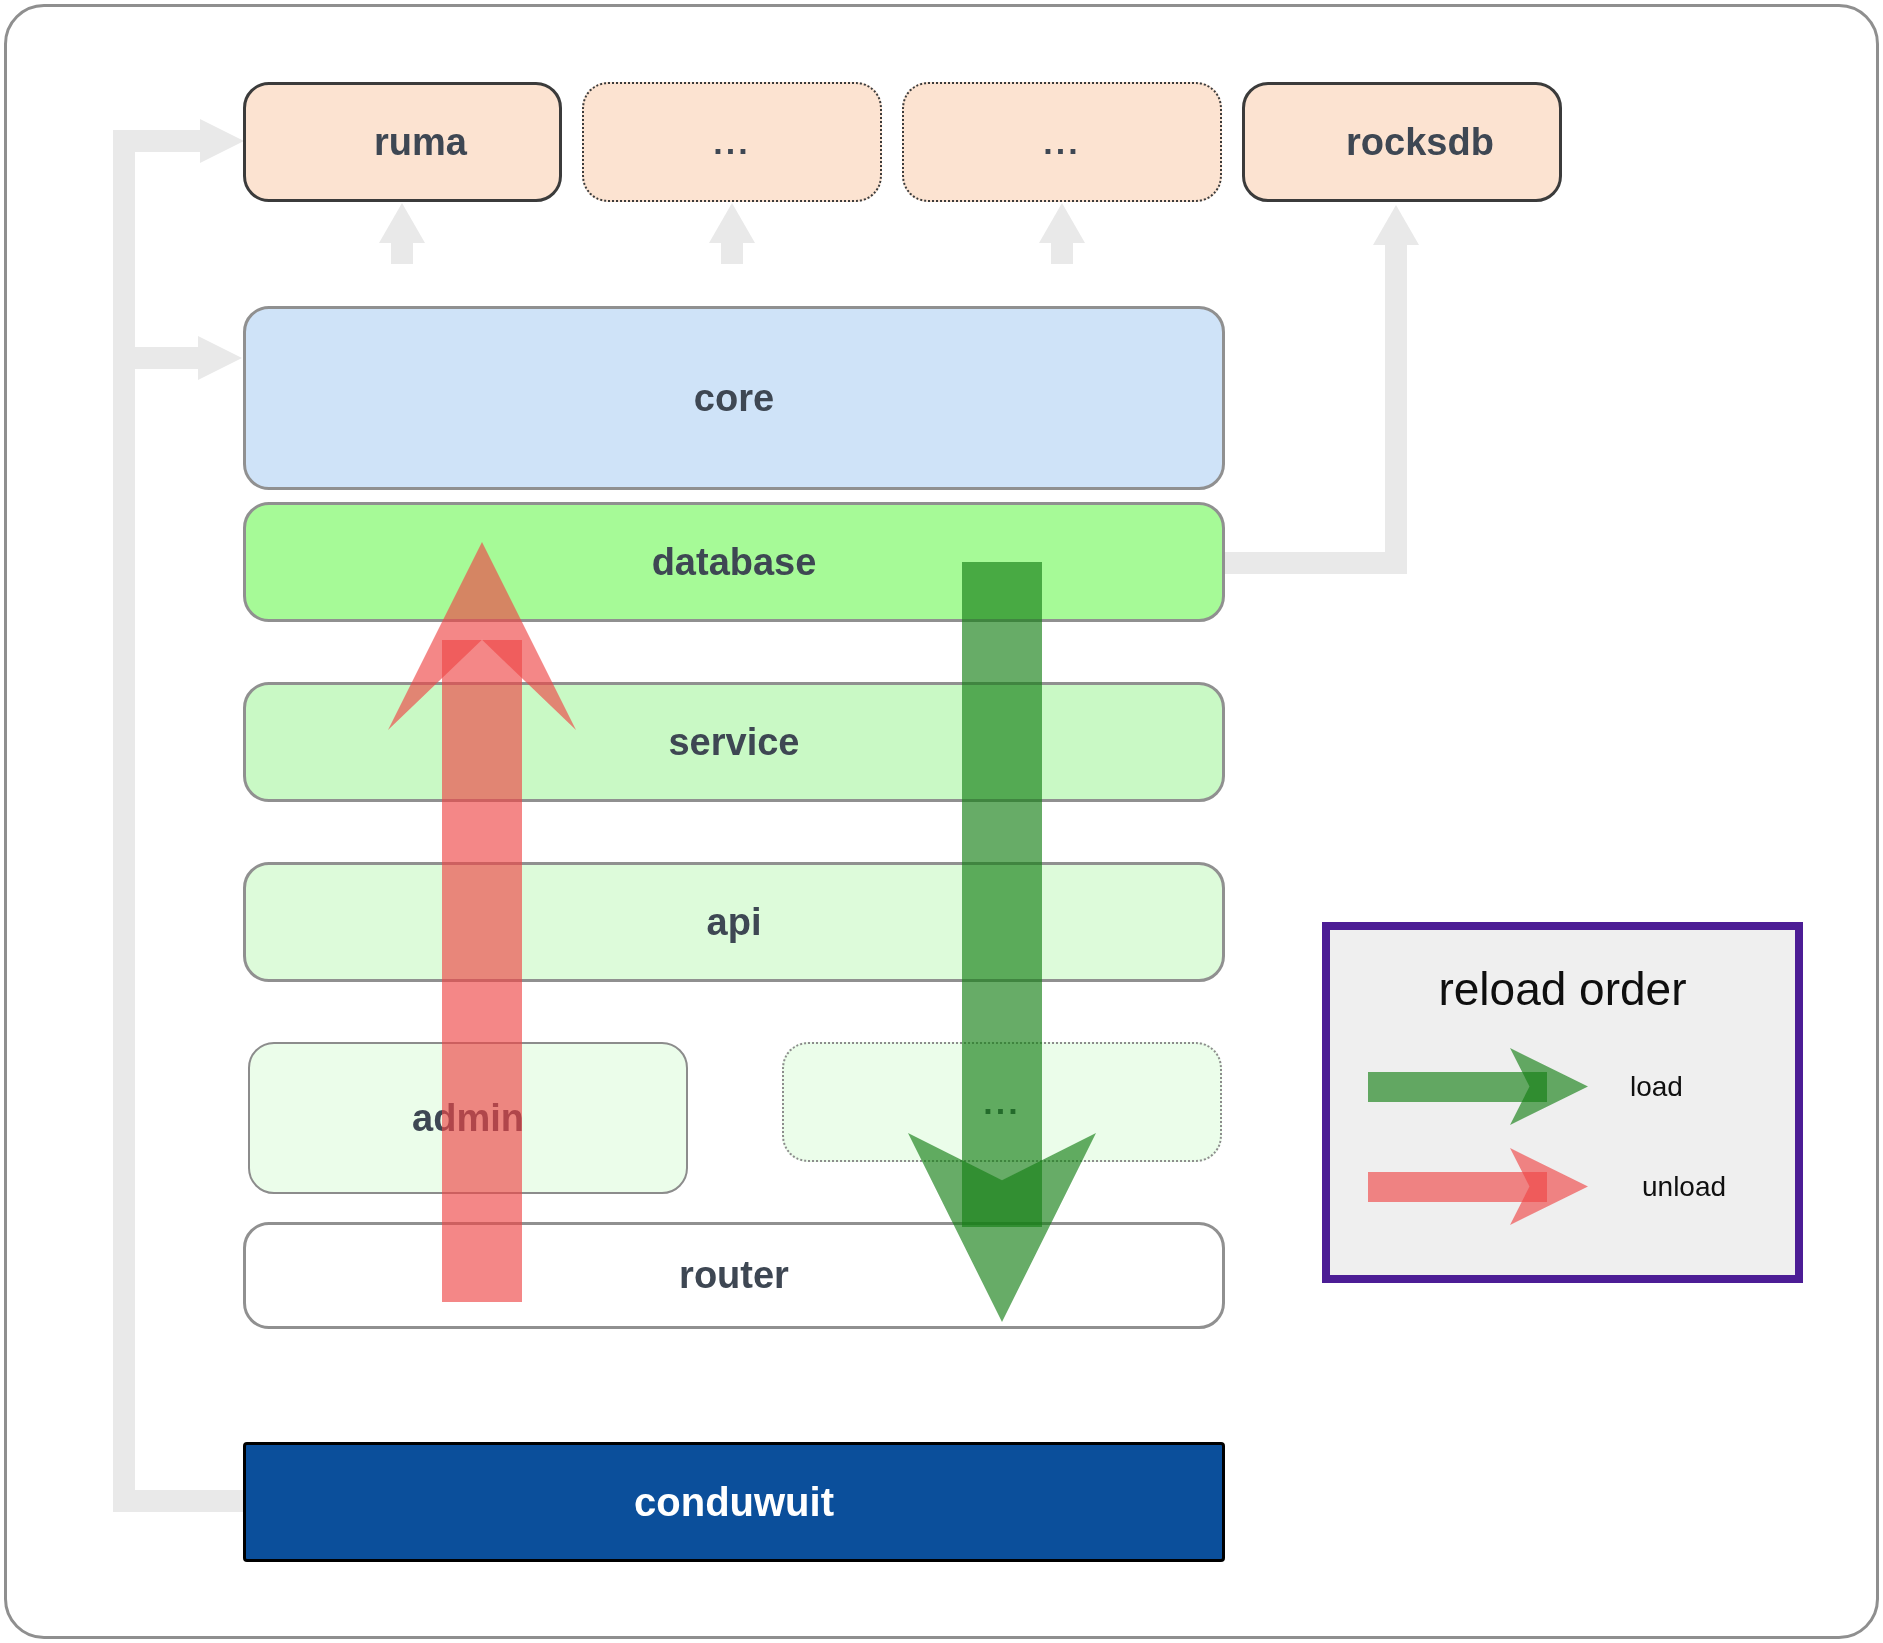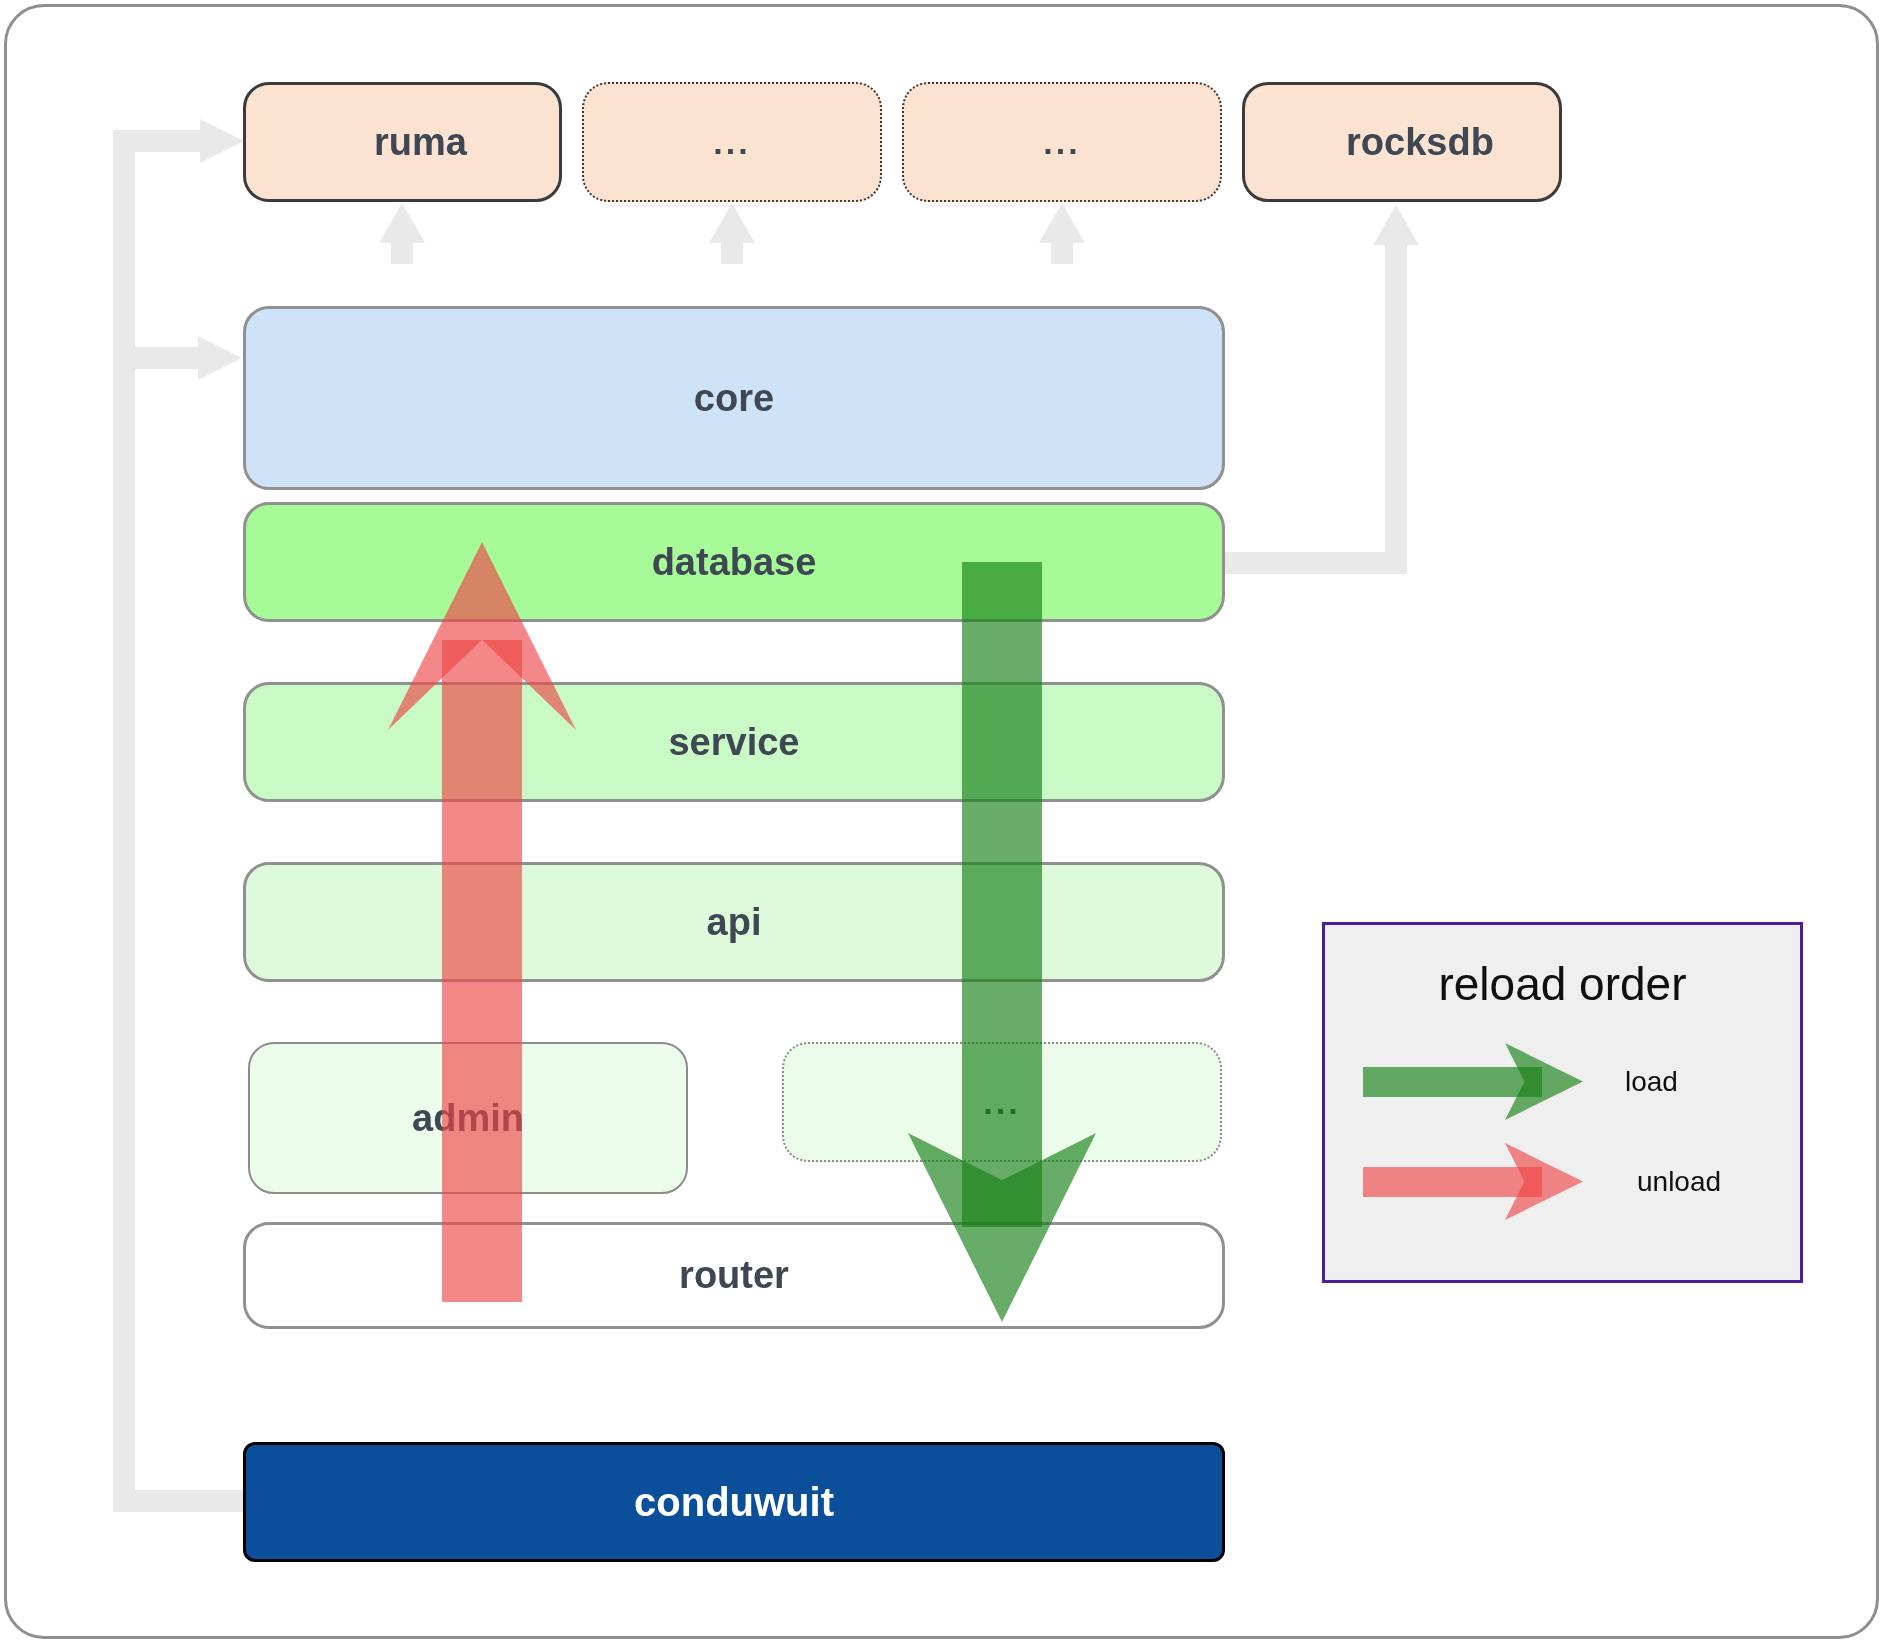--- a/index.html
+++ b/index.html
@@ -24,30 +24,30 @@
   .peach{background:var(--peach);border:3px solid #3b3b3b;padding-left:36px;}
   .peach-dotted{background:var(--peach);border:2px dotted #3b3b3b;}
   .blue{background:var(--core_blue);border:3px solid #909090;}
   .green1{background:var(--database_green);border:3px solid #909090;}
   .green2{background:var(--service_green);border:3px solid #909090;}
   .green3{background:var(--api_green);border:3px solid #909090;}
   .green4{background:var(--admin_green);border:2px solid #8c8c8c;}
   .green4-dotted{background:var(--admin_green);border:2px dotted #8c8c8c;}
   .white-box{background:#ffffff;border:3px solid #909090;}
   .navy{background:var(--conduwuit_blue);border:3px solid #000000;color:#ffffff;
-        font-weight:700;font-size:40px;border-radius:12px;}
+        font-weight:700;font-size:40px;border-radius:4px;}
   .dots{font-size:34px;font-weight:700;letter-spacing:3px;}
   .arrow-part{position:absolute;z-index:3;opacity:0.65;}
   .unload-fill{background:var(--unload_red);}
   .load-fill{background:var(--load_green);}
   .head-up-notch{clip-path:polygon(50% 0,100% 100%,50% 52%,0 100%);}
   .head-down-notch{clip-path:polygon(0 0,50% 25%,100% 0,50% 100%);}
   .head-right-notch{clip-path:polygon(0 0,100% 50%,0 100%,25% 50%);}
   .legend{position:absolute;left:1322px;top:922px;width:481px;height:361px;
-          background:var(--legend_bg);border:3px solid #4c1d95;box-sizing:border-box;
+          background:var(--legend_bg);border:8px solid #4c1d95;box-sizing:border-box;
           z-index:4;}
   .legend-title{position:absolute;left:0;top:32px;width:100%;text-align:center;
           font-size:46px;font-weight:500;color:#0f0f0f;}
   .legend-label{position:absolute;font-size:28px;color:#101010;line-height:77px;height:77px;}
 </style>
 </head>
 <body>
 
 <div class="frame"></div>
 

